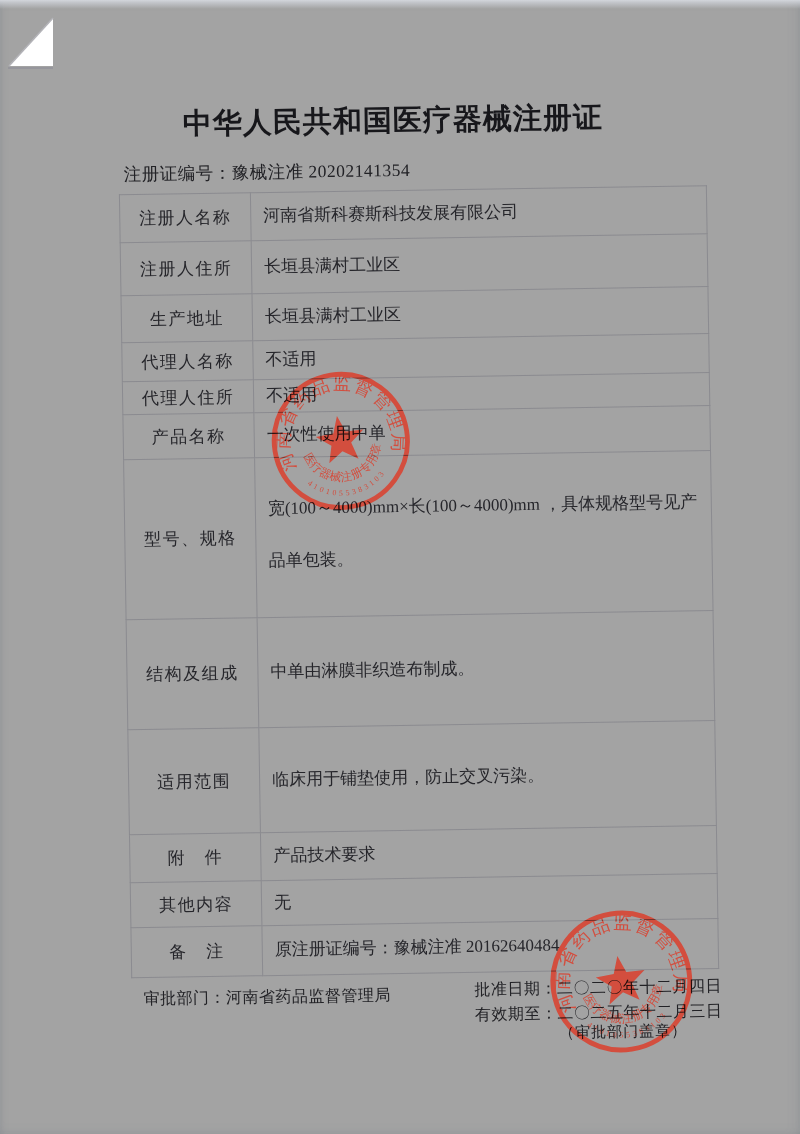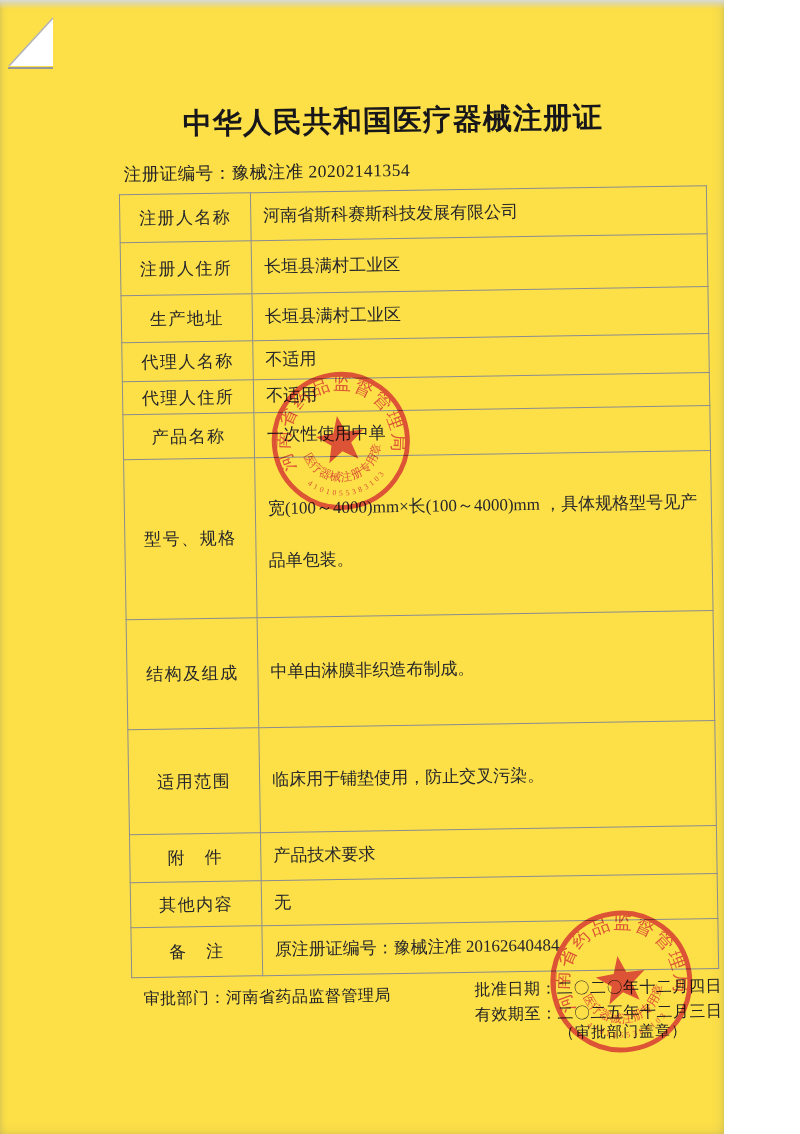--- a/index.html
+++ b/index.html
@@ -1,22 +1,22 @@
 <!DOCTYPE html>
 <html><head>
 <meta charset="utf-8">
 <style>
   html,body { margin:0; padding:0; }
   body {
     width:800px; height:1134px; overflow:hidden; background:#ffffff;
     font-family:"Liberation Serif","DejaVu Serif",serif;
   }
   .page {
-    position:relative; width:724px; height:1134px; overflow:hidden;
-    background:#fde047; color:#2a2a2e;
+    position:relative; width:800px; height:1134px; overflow:hidden;
+    background:#a3a3a3; color:#2a2a2e;
     box-shadow:
       inset 0 7px 9px -6px rgba(110,118,132,.55),
       inset 7px 0 10px -8px rgba(110,118,132,.35),
       inset -9px 0 14px -10px rgba(110,118,132,.30),
       inset 0 -8px 12px -9px rgba(110,118,132,.28);
   }
   .page::before {
     content:""; position:absolute; top:0; left:0; right:0; height:9px;
     background:linear-gradient(#dfe2e8, rgba(255,255,255,0)); opacity:.85; pointer-events:none;
   }

